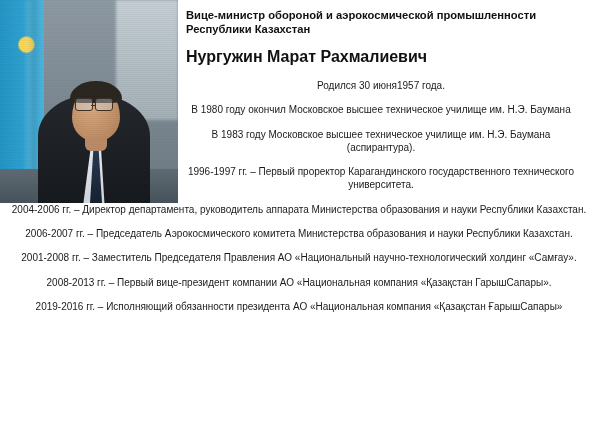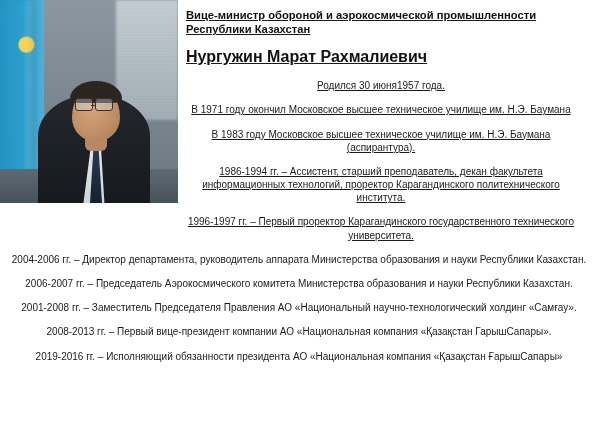--- a/index.html
+++ b/index.html
@@ -161,21 +161,20 @@
     inset: 0;
     background:
       repeating-linear-gradient(0deg, rgba(0,0,0,.05) 0 1px, rgba(255,255,255,.02) 1px 2px);
     opacity: .5;
   }
 
   .bio {
     flex: 1 1 auto;
     padding: 6px 24px 0 8px;
     box-sizing: border-box;
-    text-decoration: underline;
   }
   .title {
     font-size: 11.2px;
     font-weight: bold;
     line-height: 1.28;
     margin: 2px 0 10px 0;
     color: #111111;
   }
   .name {
     font-size: 16px;
@@ -220,23 +219,22 @@
       <div class="glassL"></div>
       <div class="glassR"></div>
       <div class="bridge"></div>
       <div class="grain"></div>
     </div>
 
     <div class="bio">
       <div class="title">Вице-министр обороной и аэрокосмической промышленности Республики Казахстан</div>
       <div class="name">Нургужин Марат Рахмалиевич</div>
       <p class="para">Родился 30 июня1957 года.</p>
-      <p class="para">В 1971 году окончил Московское высшее техническое училище им. Н.Э. Баумана</p>
+      <p class="para">В 1980 году окончил Московское высшее техническое училище им. Н.Э. Баумана</p>
       <p class="para">В 1983 году Московское высшее техническое училище им. Н.Э. Баумана (аспирантура).</p>
-      <p class="para">1986-1994 гг. – Ассистент, старший преподаватель, декан факультета информационных технологий, проректор Карагандинского политехнического института.</p>
       <p class="para">1996-1997 гг. – Первый проректор Карагандинского государственного технического университета.</p>
     </div>
   </div>
 
   <div class="bottom">
     <p class="para"> 2004-2006 гг. – Директор департамента, руководитель аппарата Министерства образования и науки Республики Казахстан.</p>
     <p class="para">2006-2007 гг. – Председатель Аэрокосмического комитета Министерства образования и науки Республики Казахстан.</p>
     <p class="para">2001-2008 гг. – Заместитель Председателя Правления АО «Национальный научно-технологический холдинг «Самғау».</p>
     <p class="para">2008-2013 гг. – Первый вице-президент компании АО «Национальная компания «Қазақстан ГарышСапары».</p>
     <p class="para">2019-2016 гг. – Исполняющий обязанности президента АО «Национальная компания «Қазақстан ҒарышСапары»</p>

